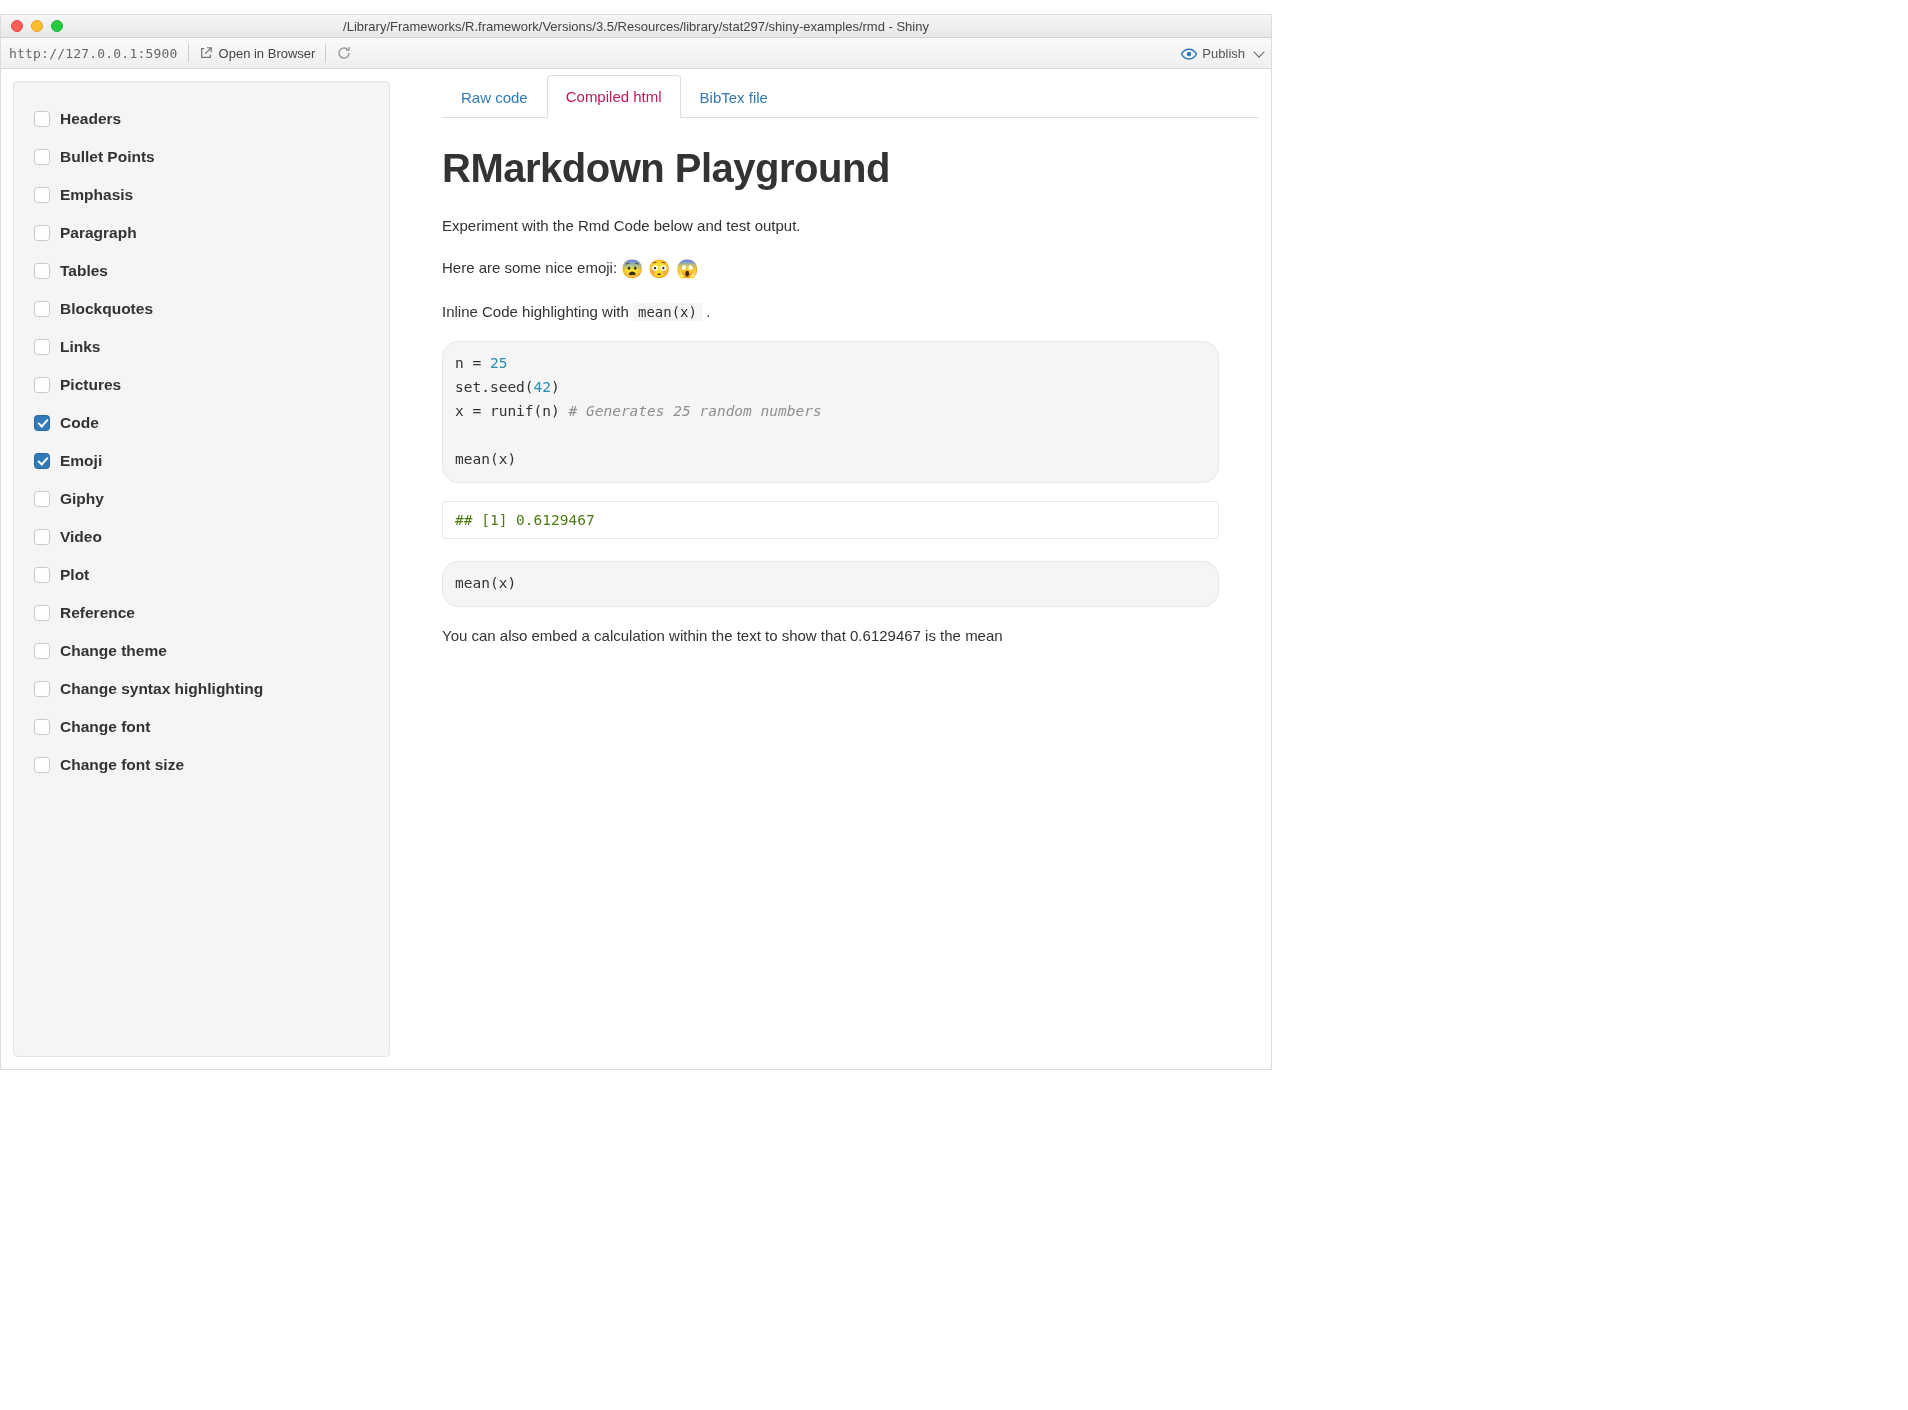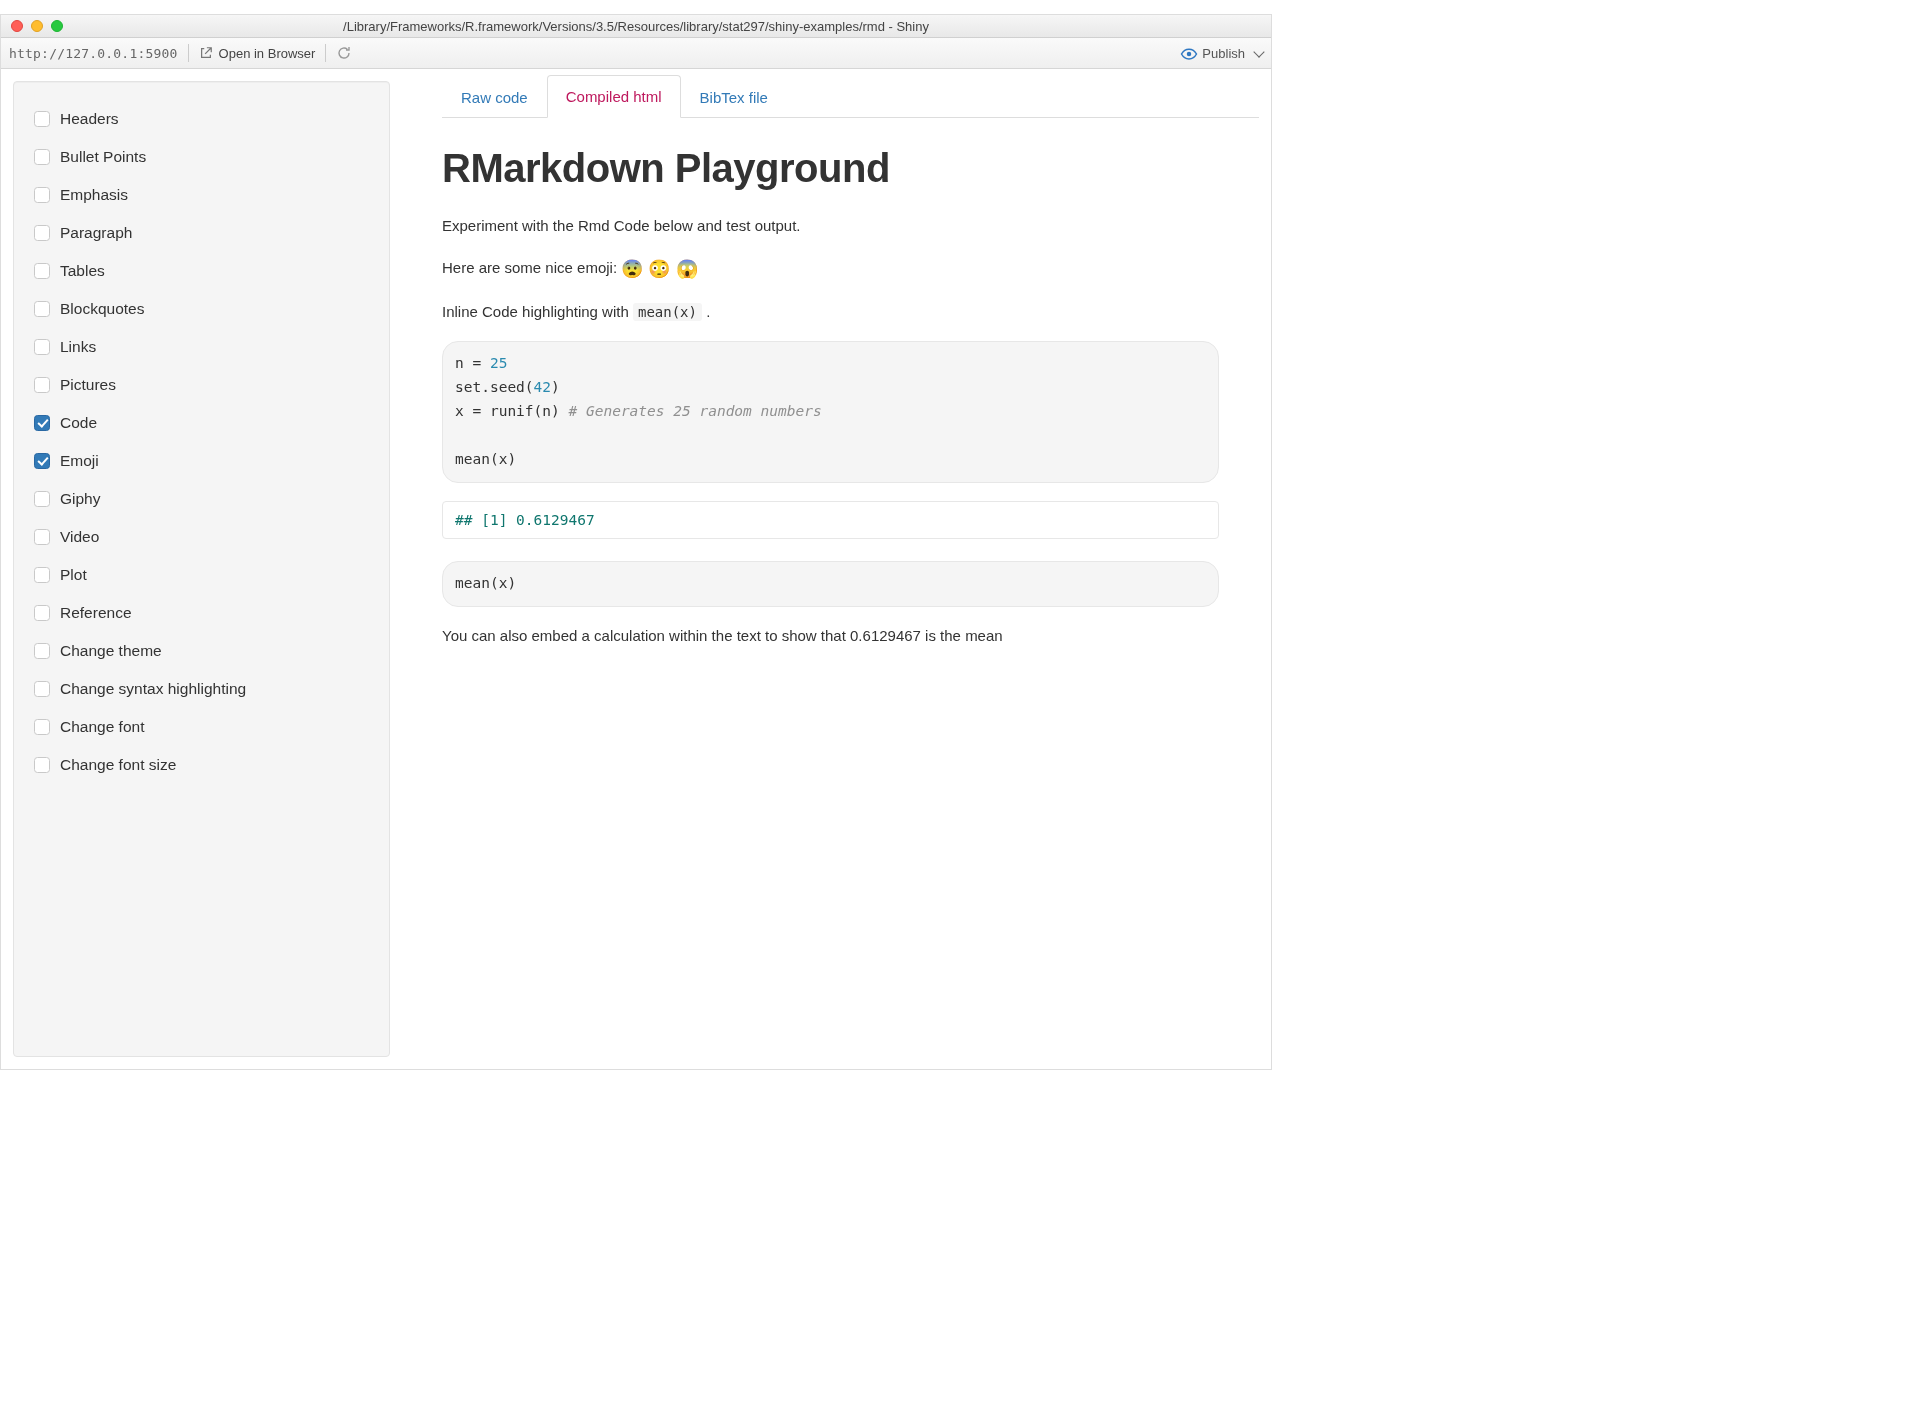--- a/index.html
+++ b/index.html
@@ -26,21 +26,21 @@
 .publish { display: inline-flex; align-items: center; gap: 6px; cursor: pointer; }
 .publish .eye { width: 16px; height: 16px; color: #2e77c2; }
 .chev { width: 8px; height: 8px; border-right: 1.5px solid #666; border-bottom: 1.5px solid #666; transform: rotate(45deg); margin-left: 4px; margin-bottom: 2px; }
 
 
 .body { flex: 1; display: flex; overflow: hidden; }
 
 
 .sidebar { width: 401px; min-width: 401px; padding: 12px; background: #fff; }
 .well { background: #f5f5f5; border: 1px solid #e3e3e3; border-radius: 4px; padding: 18px 20px; height: 100%; box-shadow: inset 0 1px 1px rgba(0,0,0,.03); }
-.check-row { display: flex; align-items: center; gap: 10px; padding: 10px 0; font-size: 15.5px; color: #333; cursor: pointer; }
+.check-row { display: flex; align-items: center; gap: 10px; padding: 10px 0; font-size: 15.5px; color: #333; cursor: pointer; font-weight: bold; }
 .chk { width: 16px; height: 16px; border: 1px solid #c9c9c9; border-radius: 3.5px; background: #fff; position: relative; flex-shrink: 0; }
 .chk.checked { background: #327ab7; border-color: #2968a3; }
 .chk.checked::after { content: ""; position: absolute; left: 4.5px; top: 1px; width: 4px; height: 8px; border: solid #fff; border-width: 0 2px 2px 0; transform: rotate(42deg); }
 
 
 .main { flex: 1; padding: 0 12px 12px 40px; overflow: auto; }
 
 
 .tabs { display: flex; align-items: flex-end; border-bottom: 1px solid #ddd; margin-top: 6px; }
 .tab { padding: 12px 18px 12px; font-size: 15px; color: #327ab7; cursor: pointer; border: 1px solid transparent; border-bottom: none; margin-bottom: -1px; border-radius: 4px 4px 0 0; }
@@ -48,21 +48,21 @@
 
 
 .content { padding-top: 28px; padding-right: 40px; }
 h1.title { font-size: 40px; font-weight: 600; color: #333; letter-spacing: -0.5px; margin-bottom: 24px; }
 .p { font-size: 15px; color: #333; margin-bottom: 18px; line-height: 1.5; }
 .emoji { font-size: 18px; vertical-align: -2px; }
 code.inline { font-family: "SF Mono", Menlo, Consolas, monospace; background: #f5f5f5; padding: 1px 5px; border-radius: 3px; font-size: 14px; color: #333; }
 pre.block { background: #f5f5f5; border: 1px solid #e7e7e7; border-radius: 16px; padding: 10px 12px; font-family: "SF Mono", Menlo, Consolas, monospace; font-size: 14.5px; line-height: 1.65; color: #333; margin-bottom: 18px; white-space: pre; overflow-x: auto; }
 .tok-num { color: #2a8aaf; }
 .tok-comment { color: #909090; font-style: italic; }
-pre.output { background: #fff; border: 1px solid #e7e7e7; border-radius: 4px; padding: 10px 12px; font-family: "SF Mono", Menlo, Consolas, monospace; font-size: 14.5px; color: #0f766e; margin-bottom: 22px; }
+pre.output { background: #fff; border: 1px solid #e7e7e7; border-radius: 4px; padding: 10px 12px; font-family: "SF Mono", Menlo, Consolas, monospace; font-size: 14.5px; color: #4d7c0f; margin-bottom: 22px; }
 
 </style>
 </head>
 <body>
 
 <div class="window">
 
   <div class="titlebar">
     <div class="traffic">
       <div class="tl red"></div>

